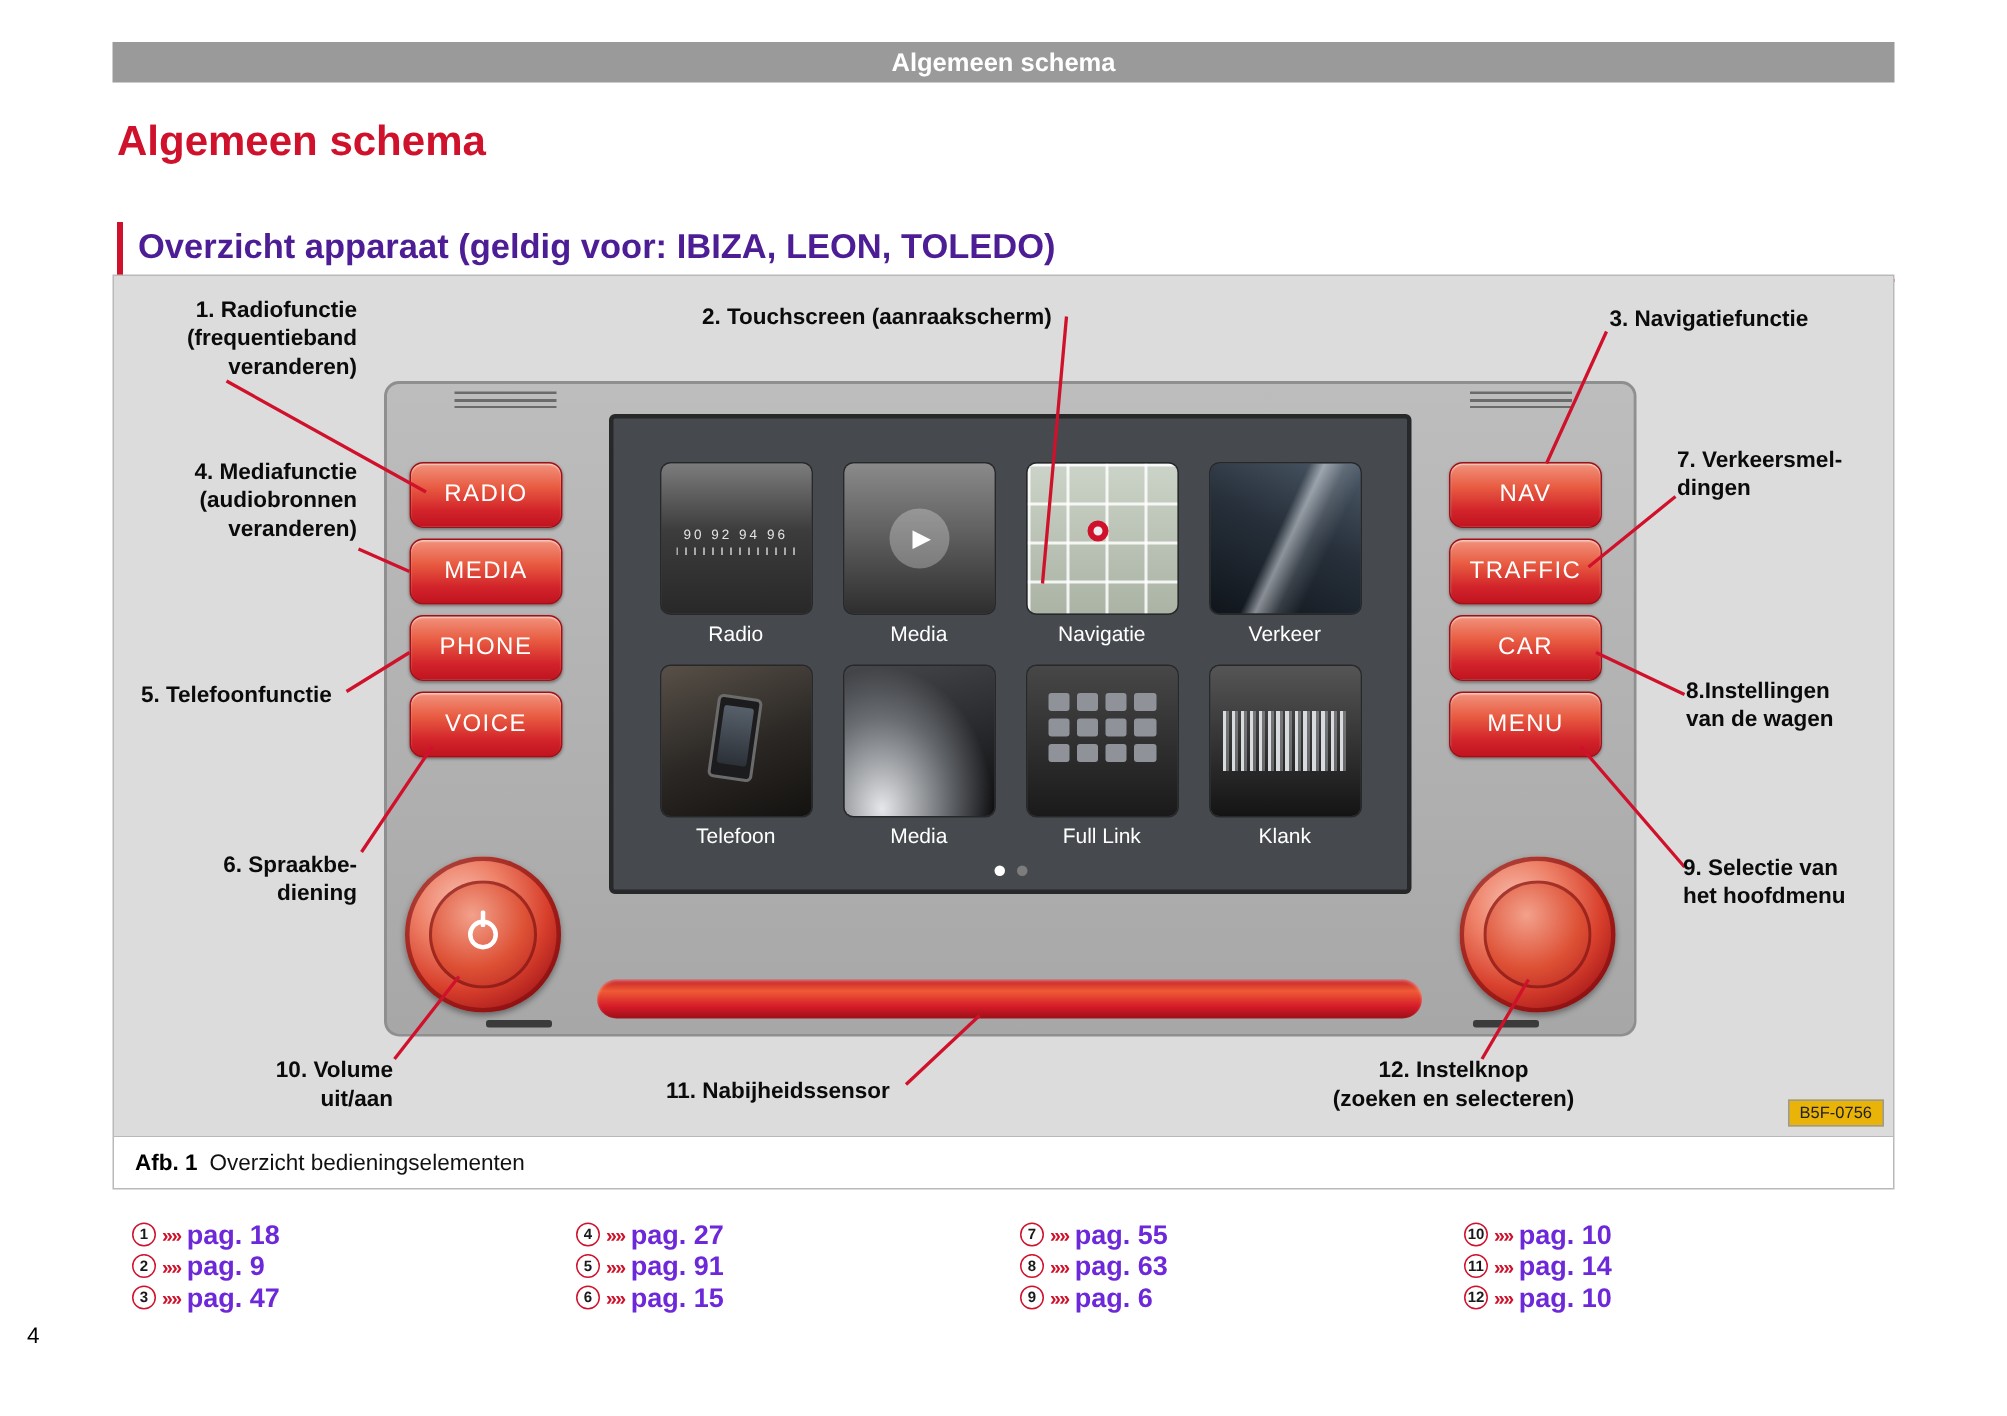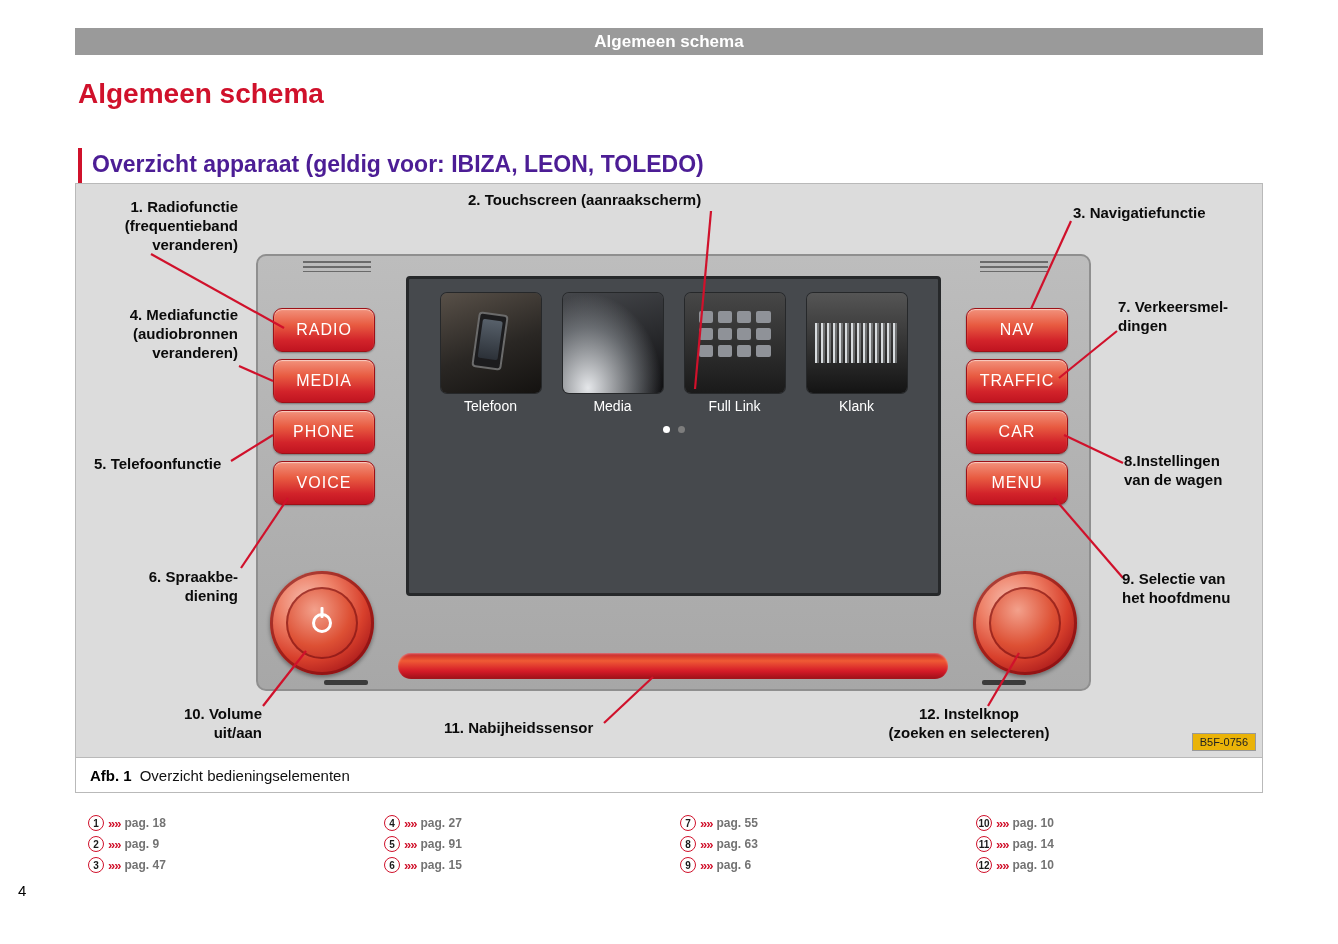--- a/index.html
+++ b/index.html
@@ -109,21 +109,21 @@
   .power-icon::after { content:""; position:absolute; left:50%; top:-9px; transform:translateX(-50%);
     width:3px; height:11px; background:#fff; border-radius:1px; }
   .sensor-bar { position:absolute; left:140px; top:397px; width:550px; height:26px; border-radius:13px;
     background:linear-gradient(180deg,#c3202a 0%,#ef5b35 30%,#d41a28 70%,#9c1018 100%);
     box-shadow:inset 0 1px 2px rgba(255,255,255,.4); }
 
   
   .callout { position:absolute; font-size:15px; font-weight:bold; line-height:19px;
     color:#0b0b0b; white-space:pre-line; z-index:6; }
   .co1 { left:30px; top:13px; width:132px; text-align:right; }
-  .co2 { left:392px; top:6px; }
+  .co2 { left:392px; top:18px; }
   .co3 { left:997px; top:19px; }
   .co4 { left:30px; top:121px; width:132px; text-align:right; }
   .co5 { left:18px; top:270px; }
   .co6 { left:30px; top:383px; width:132px; text-align:right; }
   .co7 { left:1042px; top:113px; }
   .co8 { left:1048px; top:267px; }
   .co9 { left:1046px; top:385px; }
   .co10 { left:100px; top:520px; width:86px; text-align:right; }
   .co11 { left:368px; top:534px; }
   .co12 { left:798px; top:520px; width:190px; text-align:center; }
@@ -131,21 +131,21 @@
   .lines { position:absolute; left:0; top:0; z-index:5; pointer-events:none; }
   .lines line { stroke:#d0112b; stroke-width:2.2; }
 
   
   .refs { position:absolute; left:88px; top:815px; display:grid; grid-template-columns:296px 296px 296px 296px; }
   .ref-col { display:flex; flex-direction:column; gap:5px; }
   .ref-item { display:flex; align-items:center; gap:4px; height:16px; }
   .ref-circle { width:16px; height:16px; border:1.5px solid #d0112b; border-radius:50%;
     font-size:10px; font-weight:bold; color:#1a1a1a; display:flex; align-items:center; justify-content:center; flex:0 0 16px; }
   .ref-chev { color:#d0112b; font-weight:bold; font-size:13px; letter-spacing:-1px; }
-  .ref-page { font-weight:bold; font-size:12px; color:#737373; }
+  .ref-page { font-weight:bold; font-size:18px; color:#6d28d9; }
 
   .page-num { position:absolute; left:18px; top:882px; font-size:15px; color:#000; }
 </style>
 </head>
 <body>
 
 <div class="page">
 
   <div class="header-bar">
     <span>Algemeen schema</span>
@@ -170,20 +170,45 @@
         <div class="hw-btn btn-left btn-r2">MEDIA</div>
         <div class="hw-btn btn-left btn-r3">PHONE</div>
         <div class="hw-btn btn-left btn-r4">VOICE</div>
 
         <div class="hw-btn btn-right btn-r1">NAV</div>
         <div class="hw-btn btn-right btn-r2">TRAFFIC</div>
         <div class="hw-btn btn-right btn-r3">CAR</div>
         <div class="hw-btn btn-right btn-r4">MENU</div>
 
         <div class="screen">
+          <div class="tile-row row1">
+            <div class="tile">
+              <div class="tile-img t-radio">
+                <div class="freq">90 92 94 96</div>
+                <div class="freq-ticks"></div>
+              </div>
+              <div class="tile-label">Radio</div>
+            </div>
+            <div class="tile">
+              <div class="tile-img t-media">
+                <div class="play-circle">▶</div>
+              </div>
+              <div class="tile-label">Media</div>
+            </div>
+            <div class="tile">
+              <div class="tile-img t-nav">
+                <div class="nav-marker"></div>
+              </div>
+              <div class="tile-label">Navigatie</div>
+            </div>
+            <div class="tile">
+              <div class="tile-img t-verkeer"></div>
+              <div class="tile-label">Verkeer</div>
+            </div>
+          </div>
           <div class="tile-row row2">
             <div class="tile">
               <div class="tile-img t-telefoon">
                 <div class="phone-shape">
                   <div class="phone-screen"></div>
                 </div>
               </div>
               <div class="tile-label">Telefoon</div>
             </div>
             <div class="tile">

